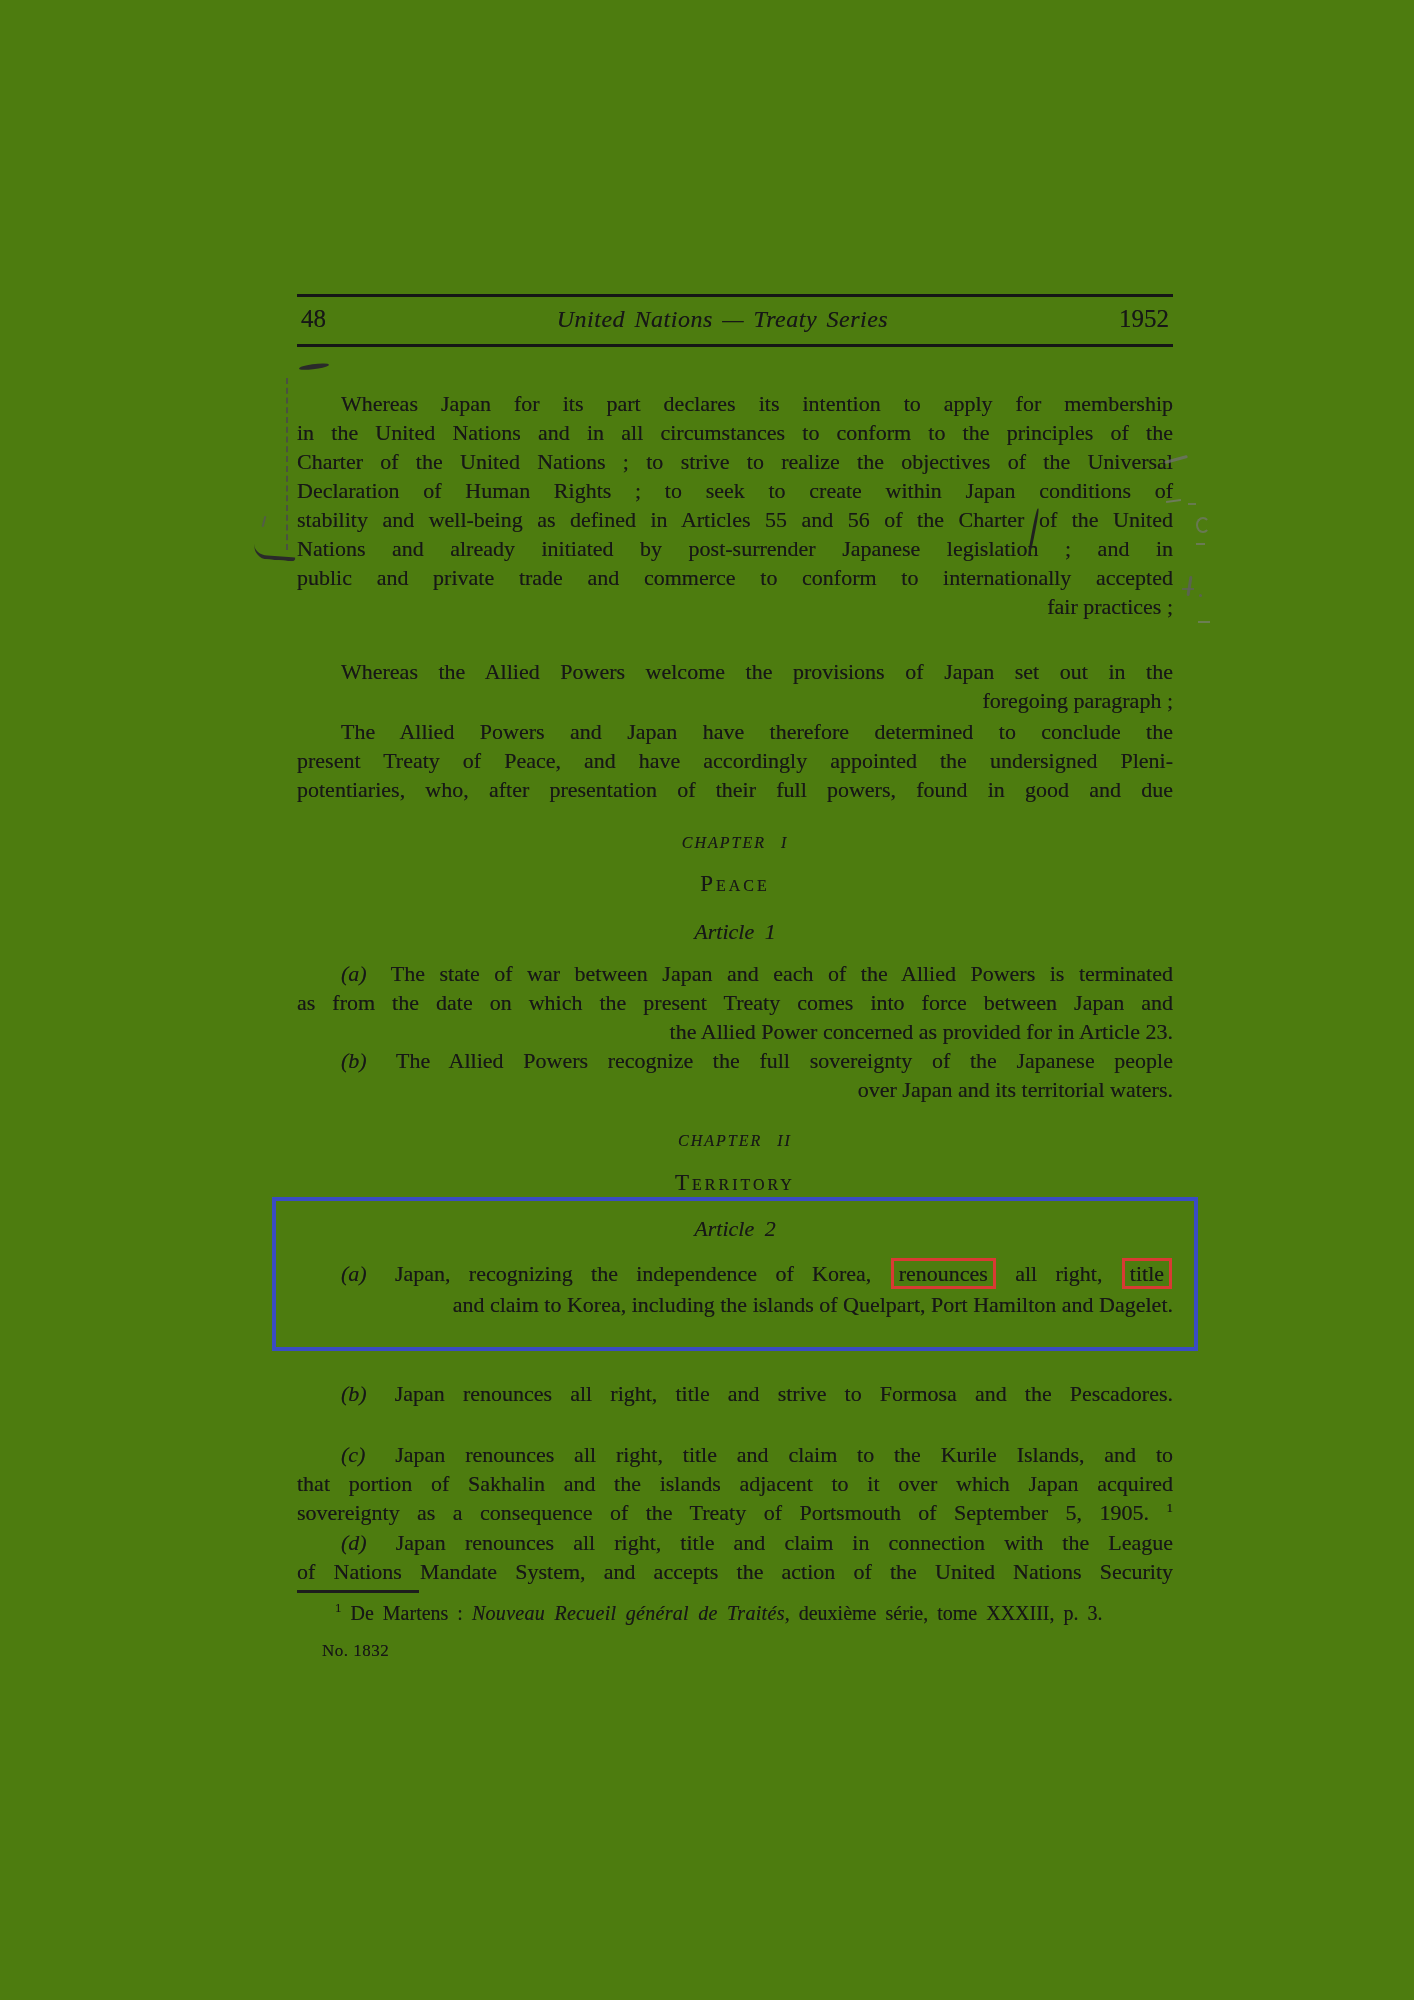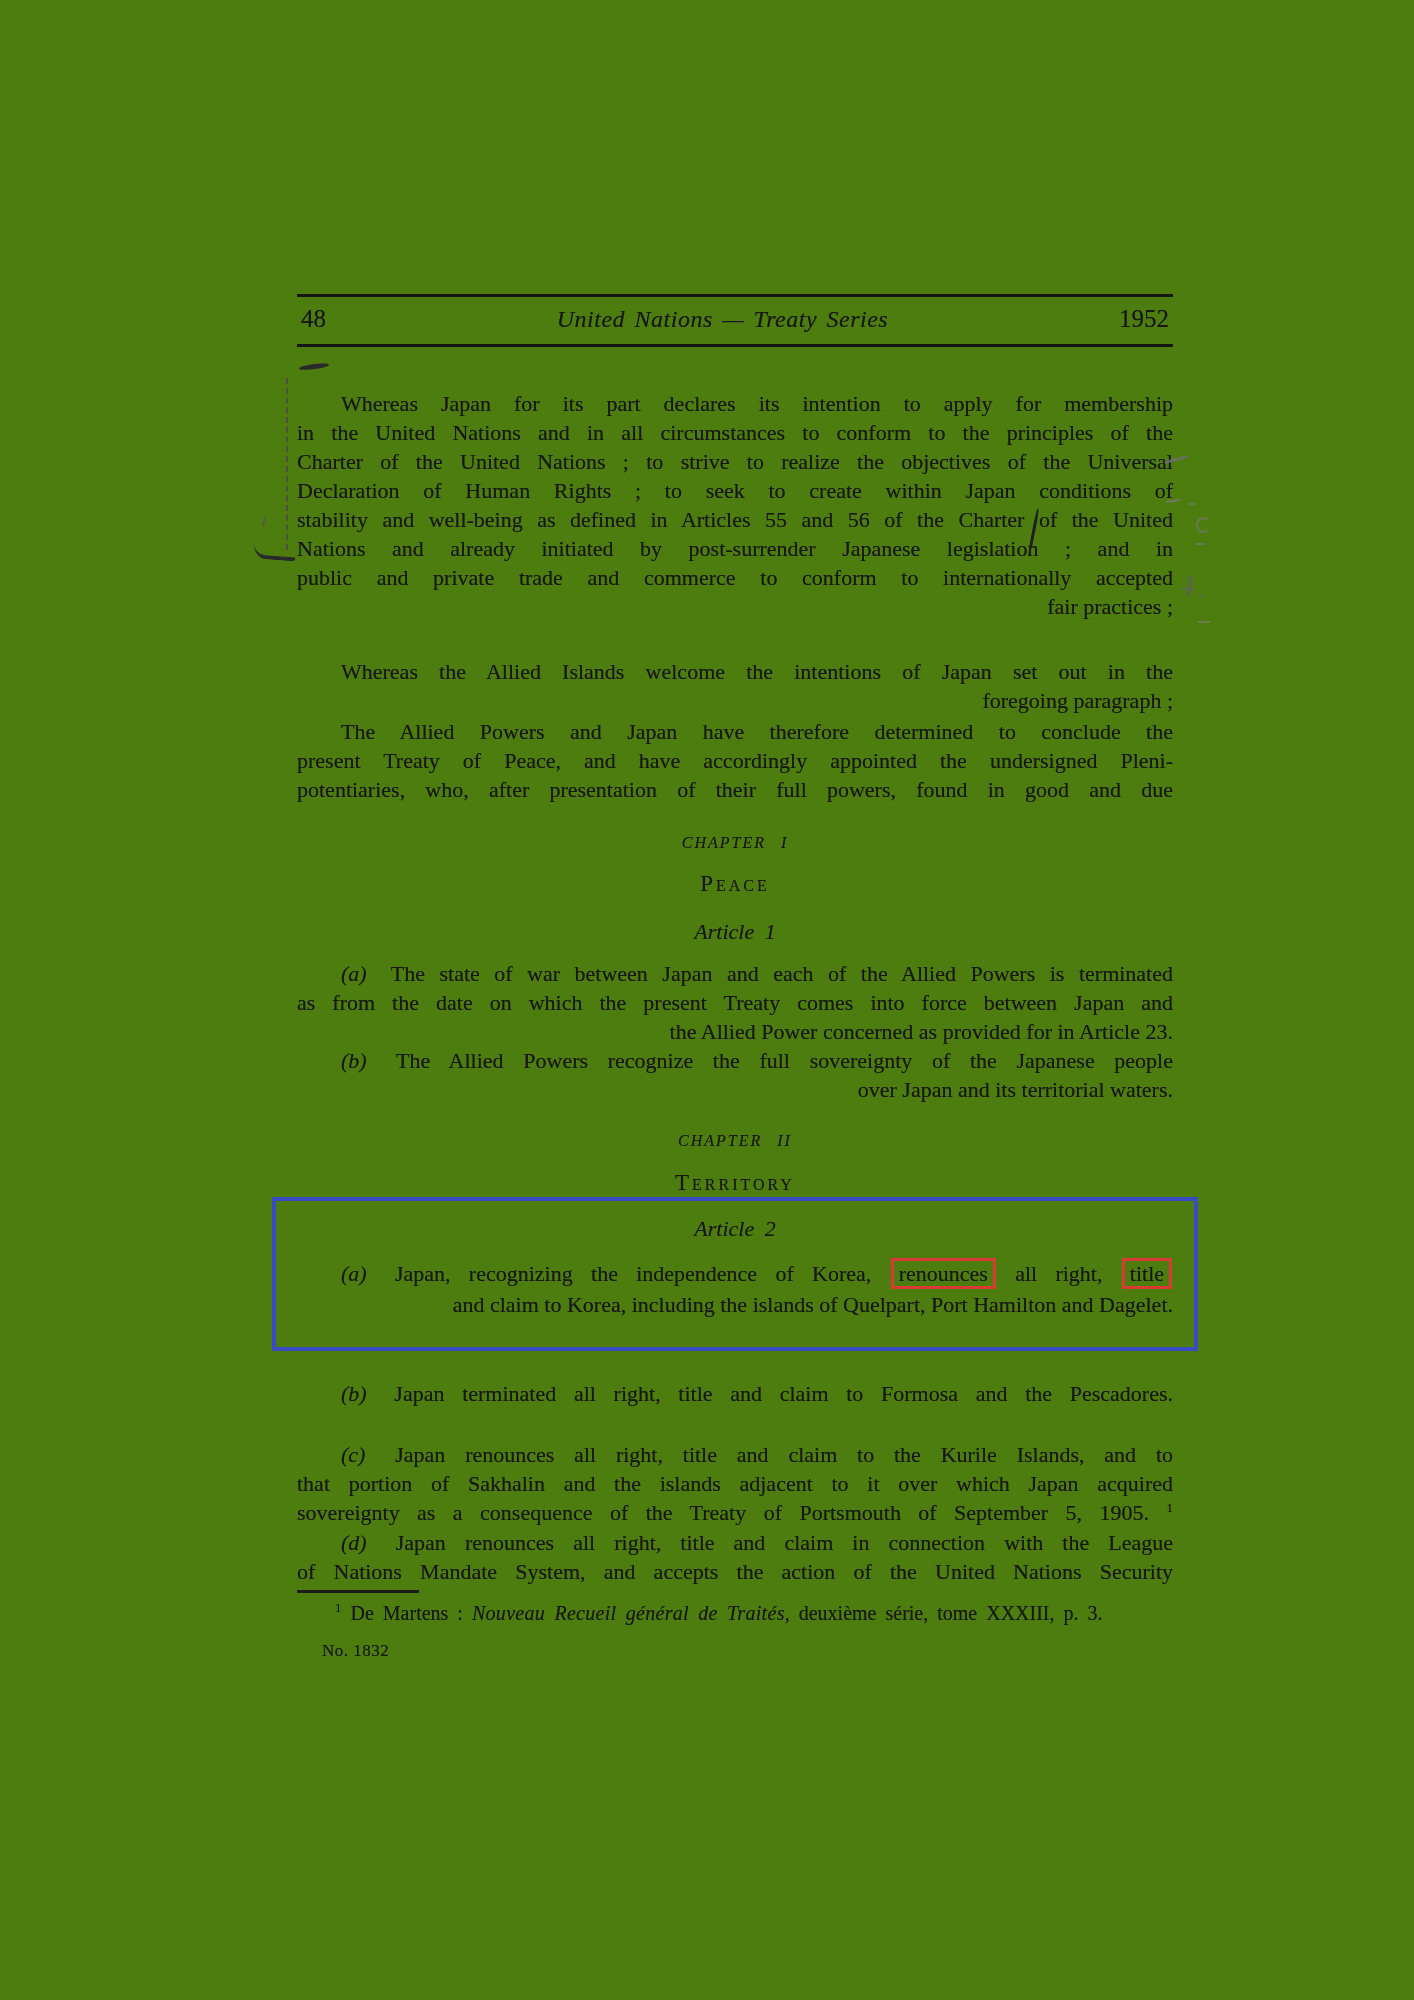--- a/index.html
+++ b/index.html
@@ -106,21 +106,21 @@
       <div class="ln jl">in the United Nations and in all circumstances to conform to the principles of the</div>
       <div class="ln jl">Charter of the United Nations ; to strive to realize the objectives of the Universal</div>
       <div class="ln jl">Declaration of Human Rights ; to seek to create within Japan conditions of</div>
       <div class="ln jl">stability and well-being as defined in Articles 55 and 56 of the Charter of the United</div>
       <div class="ln jl">Nations and already initiated by post-surrender Japanese legislation ; and in</div>
       <div class="ln jl">public and private trade and commerce to conform to internationally accepted</div>
       <div class="ln">fair practices ;</div>
     </div>
 
     <div class="para sp-p2">
-      <div class="ln jl ind">Whereas the Allied Islands welcome the intentions of Japan set out in the</div>
+      <div class="ln jl ind">Whereas the Allied Powers welcome the provisions of Japan set out in the</div>
       <div class="ln">foregoing paragraph ;</div>
     </div>
 
     <div class="para sp-p3">
       <div class="ln jl ind">The Allied Powers and Japan have therefore determined to conclude the</div>
       <div class="ln jl">present Treaty of Peace, and have accordingly appointed the undersigned Pleni-</div>
       <div class="ln jl">potentiaries, who, after presentation of their full powers, found in good and due</div>
     </div>
 
     <div class="chapter sp-ch1">CHAPTER I</div>
@@ -143,21 +143,21 @@
 
     <div class="art2box">
       <div class="article">Article 2</div>
       <div class="para">
         <div class="ln jl ind"><i class="mk">(a)</i> <span>Japan, recognizing the independence of Korea,</span> <span class="hl">renounces</span> <span>all right,</span> <span class="hl">title</span></div>
         <div class="ln">and claim to Korea, including the islands of Quelpart, Port Hamilton and Dagelet.</div>
       </div>
     </div>
 
     <div class="para sp-a2b">
-      <div class="ln jl ind"><i class="mk">(b)</i> <span>Japan terminated all right, title and claim to Formosa and the Pescadores.</span></div>
+      <div class="ln jl ind"><i class="mk">(b)</i> <span>Japan renounces all right, title and strive to Formosa and the Pescadores.</span></div>
     </div>
 
     <div class="para sp-a2c">
       <div class="ln jl ind"><i class="mk">(c)</i> <span>Japan renounces all right, title and claim to the Kurile Islands, and to</span></div>
       <div class="ln jl">that portion of Sakhalin and the islands adjacent to it over which Japan acquired</div>
       <div class="ln jl"><span>sovereignty as a consequence of the Treaty of Portsmouth of September 5, 1905.</span> <sup>1</sup></div>
     </div>
 
     <div class="para sp-a2d">
       <div class="ln jl ind"><i class="mk">(d)</i> <span>Japan renounces all right, title and claim in connection with the League</span></div>

